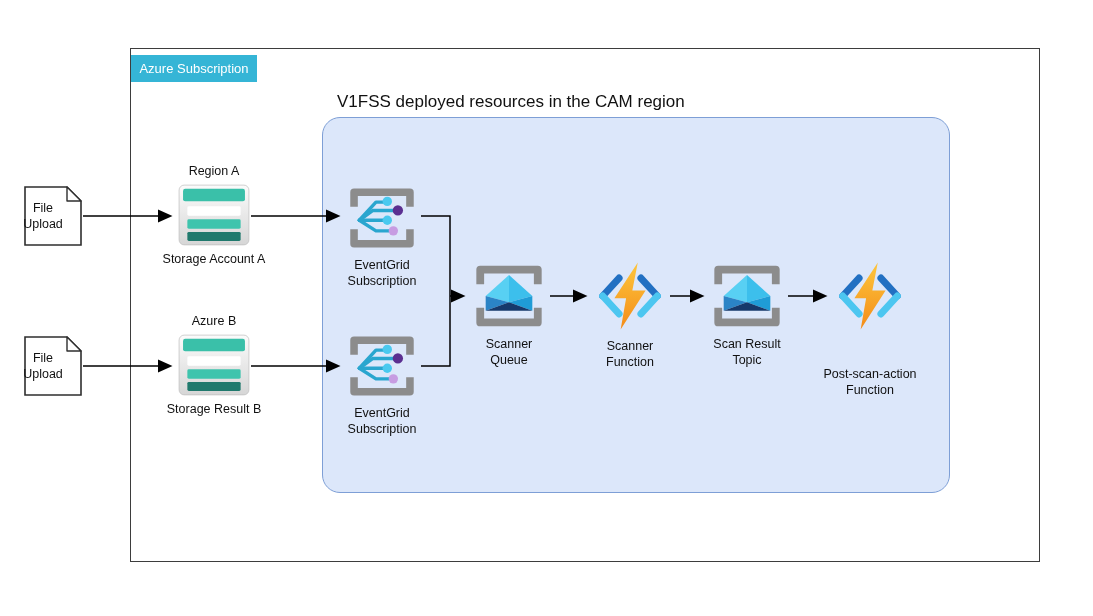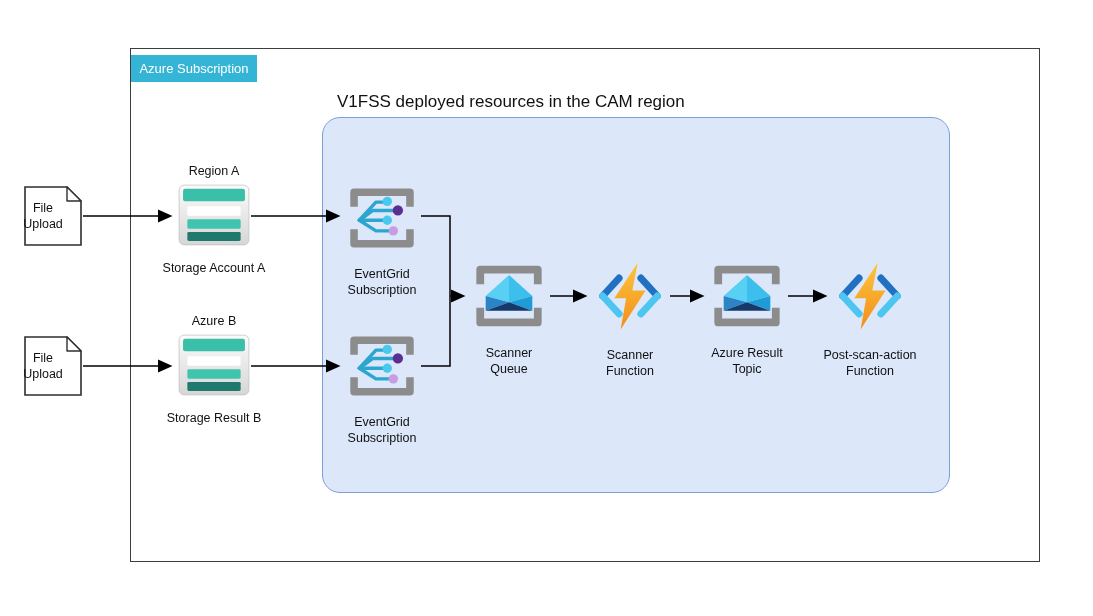--- a/index.html
+++ b/index.html
@@ -7,21 +7,21 @@
           font-family:"Liberation Sans","DejaVu Sans",sans-serif;color:#1a1a1a;}
   .outer-box{position:absolute;left:130px;top:48px;width:908px;height:512px;
              border:1.6px solid #3d3d3d;background:#ffffff;z-index:1;}
   .badge{position:absolute;left:131px;top:55px;width:126px;height:27px;background:#35b5d6;
          color:#ffffff;font-size:13px;display:flex;align-items:center;justify-content:center;z-index:2;}
   .inner-box{position:absolute;left:322px;top:117px;width:626px;height:374px;background:#dce7fa;
              border:1.6px solid #7e9fd6;border-radius:18px;z-index:2;}
   .inner-title{position:absolute;left:337px;top:92px;font-size:17px;color:#111;z-index:3;white-space:nowrap;}
   .wires{position:absolute;left:0;top:0;z-index:5;pointer-events:none;}
   .node{position:absolute;z-index:10;display:flex;flex-direction:column;align-items:center;}
-  .node .lbl{font-size:12.5px;line-height:1.28;text-align:center;white-space:pre-line;margin-top:14px;color:#111;}
+  .node .lbl{font-size:12.5px;line-height:1.28;text-align:center;white-space:pre-line;margin-top:5px;color:#111;}
   .node .lbl-top{font-size:12.5px;text-align:right;white-space:nowrap;margin-bottom:6px;color:#111;}
   .doc-node{position:absolute;z-index:10;width:38px;height:60px;}
   .doc-node .doc-text{position:absolute;inset:0;display:flex;align-items:center;justify-content:center;
                       font-size:12.5px;line-height:1.3;text-align:center;white-space:pre-line;color:#111;}
   svg.icon{display:block;}
 </style>
 </head>
 <body>
 
 <div class="canvas">
@@ -170,25 +170,25 @@
         <use href="#sym-function"></use>
       </svg>
     <div class="lbl">Scanner
 Function</div>
   </div>
 
   <div class="node" style="left:687px;top:261px;width:120px;">
     <svg class="icon" width="78" height="70">
         <use href="#sym-envelope"></use>
       </svg>
-    <div class="lbl">Azure Result
+    <div class="lbl">Scan Result
 Topic</div>
   </div>
 
-  <div class="node" style="left:810px;top:259px;width:120px;">
+  <div class="node" style="left:810px;top:259px;width:120px;gap:28px;">
     <svg class="icon" width="78" height="74">
         <use href="#sym-function"></use>
       </svg>
     <div class="lbl">Post-scan-action
 Function</div>
   </div>
 
 </div>
 
 </body></html>

